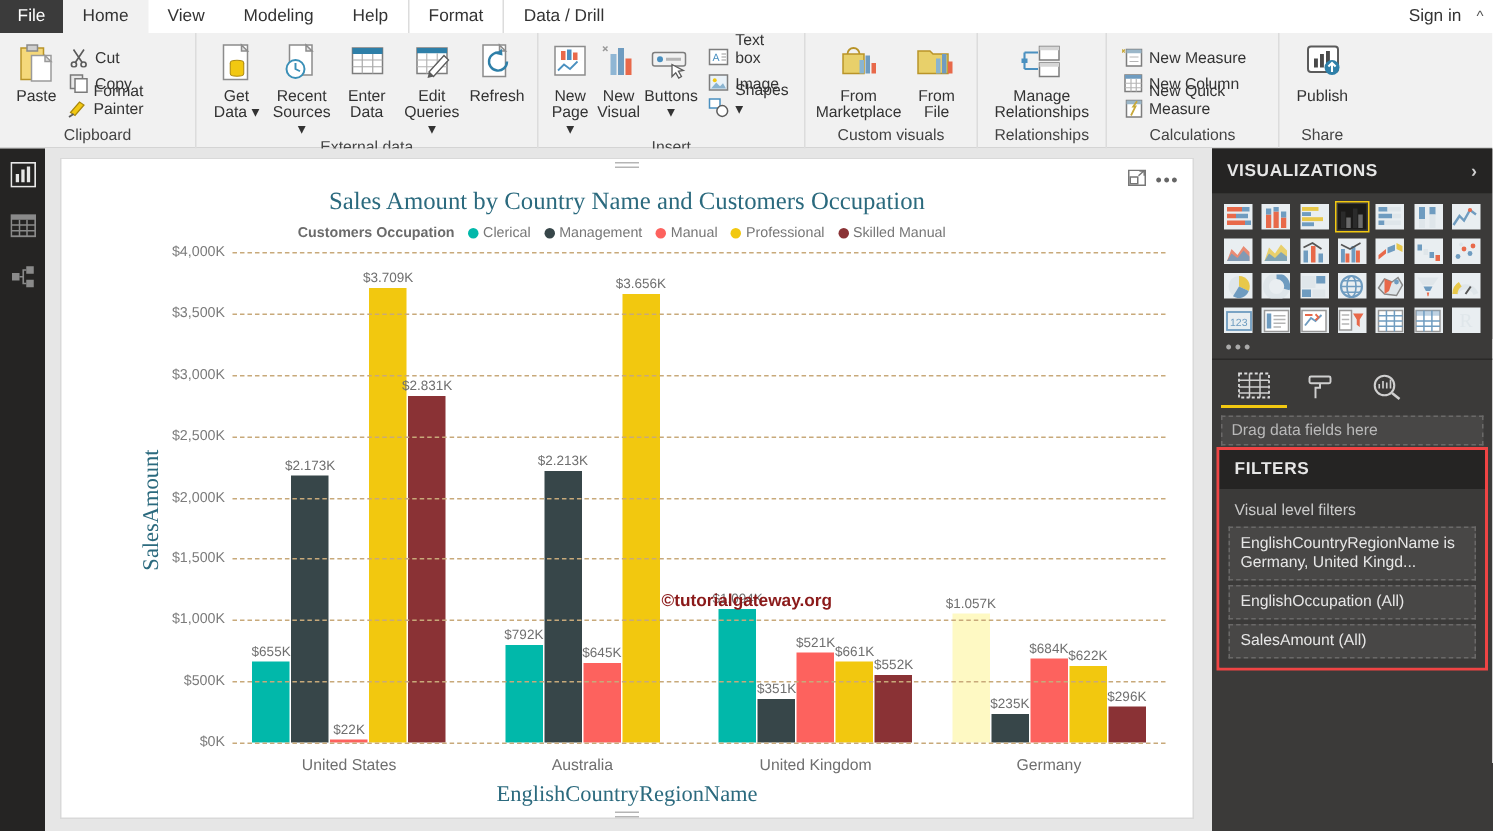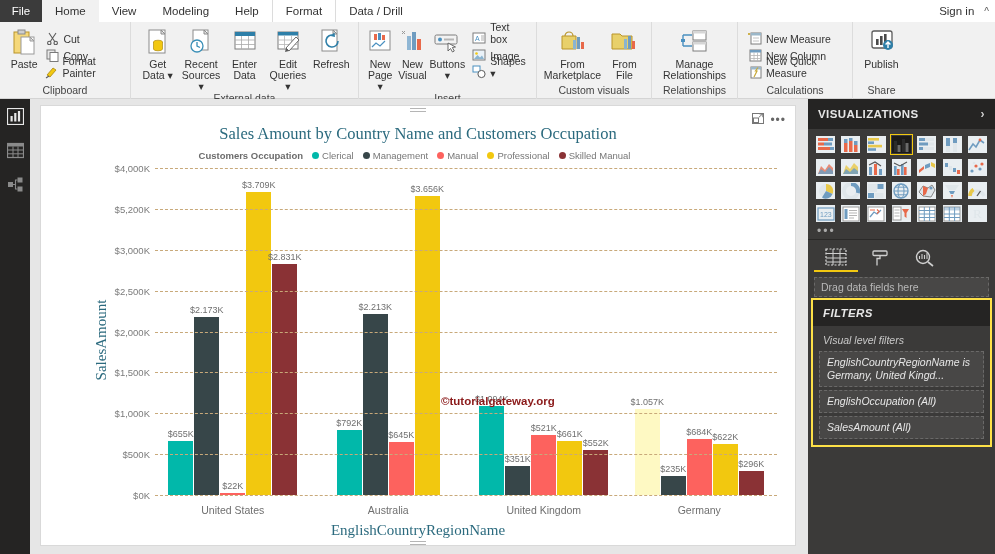--- a/index.html
+++ b/index.html
@@ -85,21 +85,21 @@
   .visgrid { background:#3b3a39; padding:5px 6px 2px 6px; display:grid; grid-template-columns:repeat(7, 1fr); gap:2px; }
   .vcell { height:21px; display:flex; align-items:center; justify-content:center; border:1px solid transparent; cursor:default; }
   .vcell.sel { border:1.5px solid #f2c811; }
   .vdots { color:#aaa; font-size:12px; letter-spacing:2px; padding:0 0 3px 9px; line-height:10px; }
   .fieldtabs { display:flex; gap:0; padding:4px 6px 0 6px; border-top:1px solid #2a2928; }
   .ftab { width:44px; height:28px; display:flex; align-items:center; justify-content:center; cursor:default; }
   .ftab.active { border-bottom:2px solid #f2c811; }
   .dropzone { margin:5px 6px 0 6px; border:1px dashed #6a6968; background:#484746; color:#b9b9b9;
               font-size:10.5px; padding:3px 6px; }
 
-  .filters-box { position:absolute; left:3px; right:3px; top:199px; border:2px solid #fde047;font-style:italic; }
+  .filters-box { position:absolute; left:3px; right:3px; top:199px; border:2px solid #ef4444; }
   .filters-head { background:#252423; padding:7px 10px; font-size:11.5px; font-weight:bold; letter-spacing:.4px; color:#e6e6e6; }
   .filters-body { background:#3b3a39; padding:4px 6px 6px 6px; }
   .flabel { font-size:10.5px; color:#c9c9c9; padding:4px 4px 5px 4px; }
   .fcard { border:1px dashed #6a6968; background:#484746; color:#e6e6e6; font-size:10.5px;
            padding:4px 7px; margin-bottom:3px; line-height:13px; }
 </style>
 </head>
 <body>
 
 <div class="app">
@@ -578,21 +578,21 @@
               <div class="ytick" style="top: 75%;">$1,000K</div>
               <div class="gline" style="top: 62.5%;"></div>
               <div class="ytick" style="top: 62.5%;">$1,500K</div>
               <div class="gline" style="top: 50%;"></div>
               <div class="ytick" style="top: 50%;">$2,000K</div>
               <div class="gline" style="top: 37.5%;"></div>
               <div class="ytick" style="top: 37.5%;">$2,500K</div>
               <div class="gline" style="top: 25%;"></div>
               <div class="ytick" style="top: 25%;">$3,000K</div>
               <div class="gline" style="top: 12.5%;"></div>
-              <div class="ytick" style="top: 12.5%;">$5,200K</div>
+              <div class="ytick" style="top: 12.5%;">$3,500K</div>
               <div class="gline" style="top: 0%;"></div>
               <div class="ytick" style="top: 0%;">$4,000K</div>
             </div>
           <div class="watermark">©tutorialgateway.org</div>
         </div>
 
       </div>
     </div>
   </div>
 

